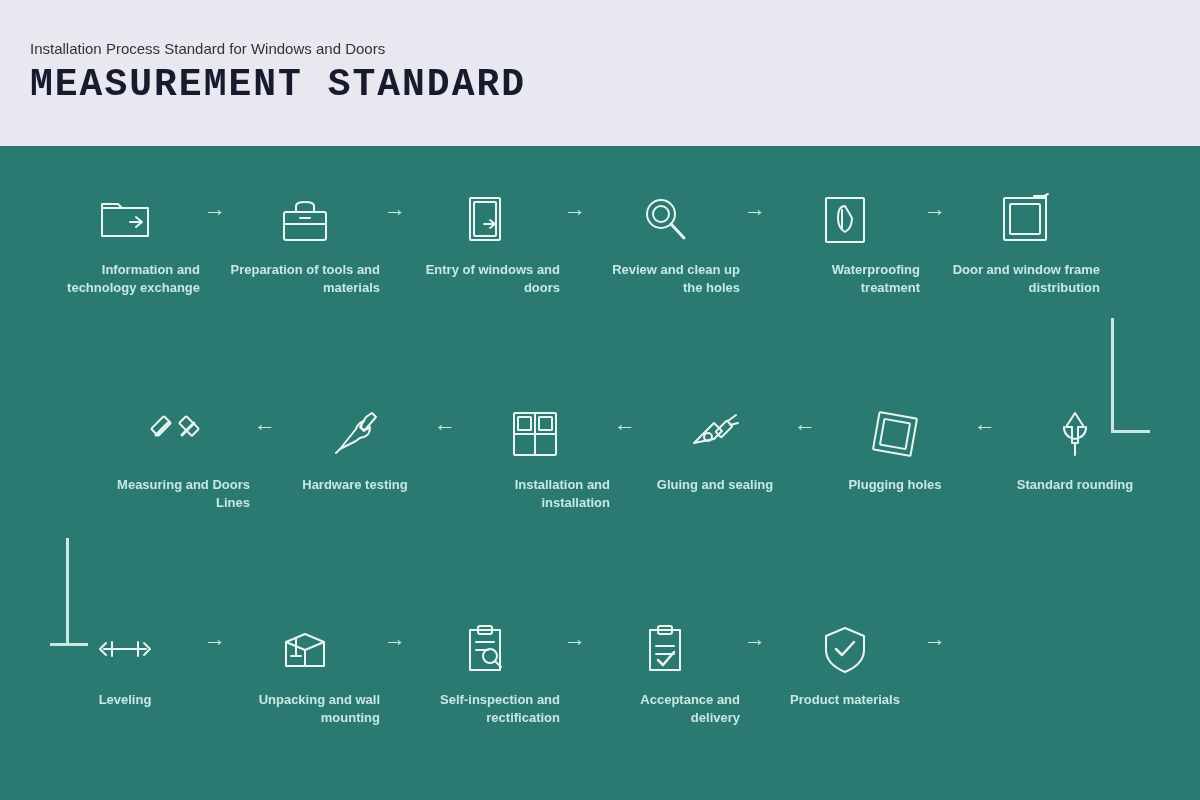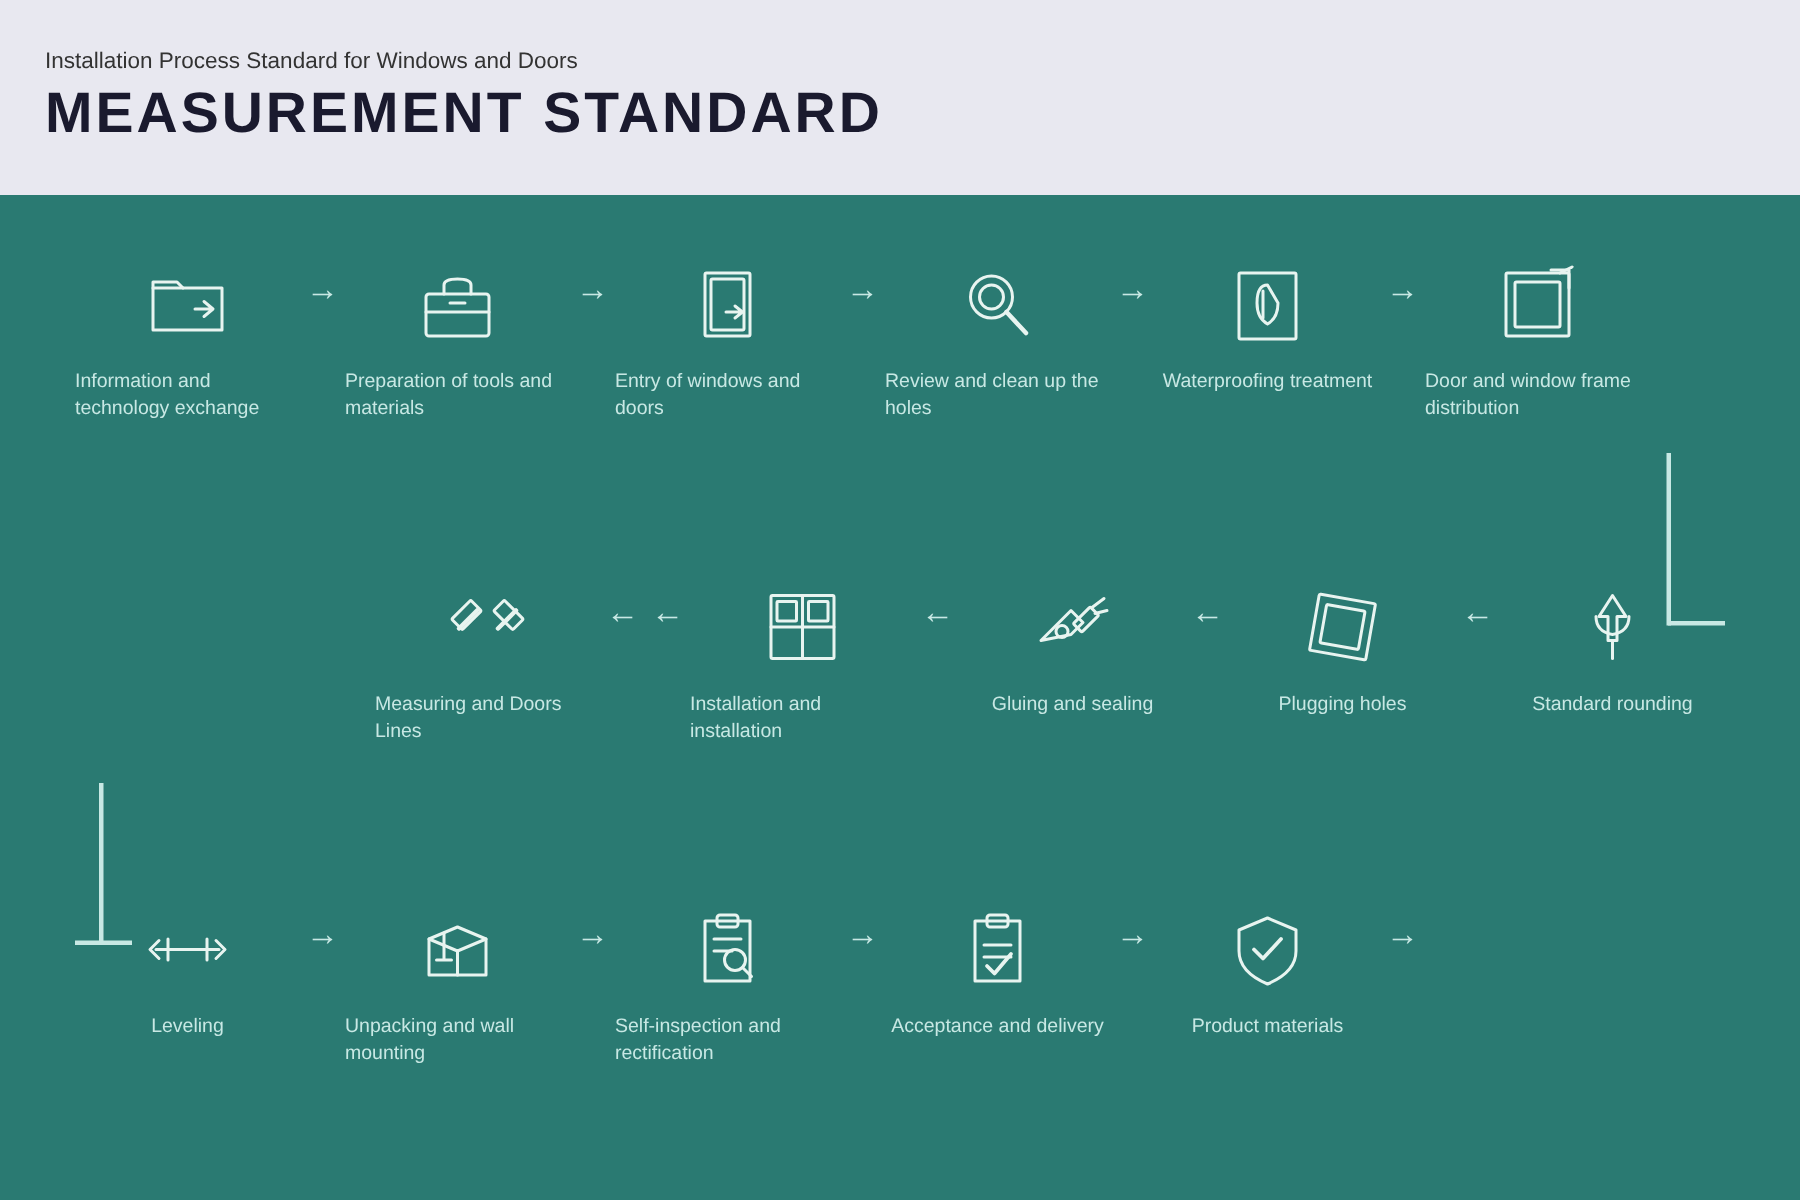--- a/index.html
+++ b/index.html
@@ -1,36 +1,37 @@
 <!DOCTYPE html>
 <html><head>
   <meta charset="utf-8">
   <style>
     * { box-sizing: border-box; margin: 0; padding: 0; }
     body { width: 1200px; height: 800px; overflow: hidden; font-family: 'Segoe UI', Arial, sans-serif; }
 
     .header {
       background: #e8e8f0;
       padding: 18px 30px 18px 30px;
-      height: 130px;
+      height: 146px;
       display: flex;
       flex-direction: column;
       justify-content: center;
     }
     .header-subtitle {
       font-size: 15px;
       color: #333;
       font-weight: 400;
       margin-bottom: 6px;
     }
     .header-title {
       font-size: 38px;
       font-weight: 700;
       color: #1a1a2e;
       letter-spacing: 2px;
+      font-family: Liberation Mono, monospace;
     }
 
     .main {
       background: #2a7a72;
       width: 1200px;
       height: 670px;
       position: relative;
       padding: 20px 30px;
     }
 
@@ -94,23 +95,24 @@
       stroke: #e8f4f0;
       fill: none;
       stroke-width: 2;
       stroke-linecap: round;
       stroke-linejoin: round;
     }
 
     .step-label {
       color: #c8e8e4;
       font-size: 13px;
-      text-align: left;
+      text-align: right;
       line-height: 1.4;
       min-height: 40px;
+      font-weight: bold;
     }
 
     
     .arrow {
       display: flex;
       align-items: center;
       padding-top: 10px;
       color: #c8e8e4;
       font-size: 22px;
       flex-shrink: 0;
@@ -310,20 +312,31 @@
             <line x1="8" y1="29" x2="50" y2="29"></line>
             <rect x="12" y="12" width="13" height="13" rx="0.5"></rect>
             <rect x="33" y="12" width="13" height="13" rx="0.5"></rect>
           </svg>
         </div>
         <div class="step-label">Installation and installation</div>
       </div>
 
       <div class="arrow">←</div>
 
+      <div class="step">
+        <div class="step-icon">
+          <svg viewBox="0 0 58 58">
+
+            <path d="M14 44 L30 24 Q32 18 38 16 Q34 20 36 24 Q40 26 44 22 Q44 30 38 32 Q34 32 30 36 Z"></path>
+            <line x1="14" y1="44" x2="10" y2="48"></line>
+            <path d="M40 12 L46 8 L50 12 L38 26 L34 22 Z"></path>
+          </svg>
+        </div>
+        <div class="step-label">Hardware testing</div>
+      </div>
 
       <div class="arrow">←</div>
 
       <div class="step">
         <div class="step-icon">
           <svg viewBox="0 0 58 58">
 
             <line x1="10" y1="30" x2="22" y2="18" stroke-width="3"></line>
             <line x1="36" y1="30" x2="48" y2="18" stroke-width="3"></line>
             <rect x="6" y="16" width="18" height="10" rx="1" transform="rotate(-45,15,21)"></rect>

